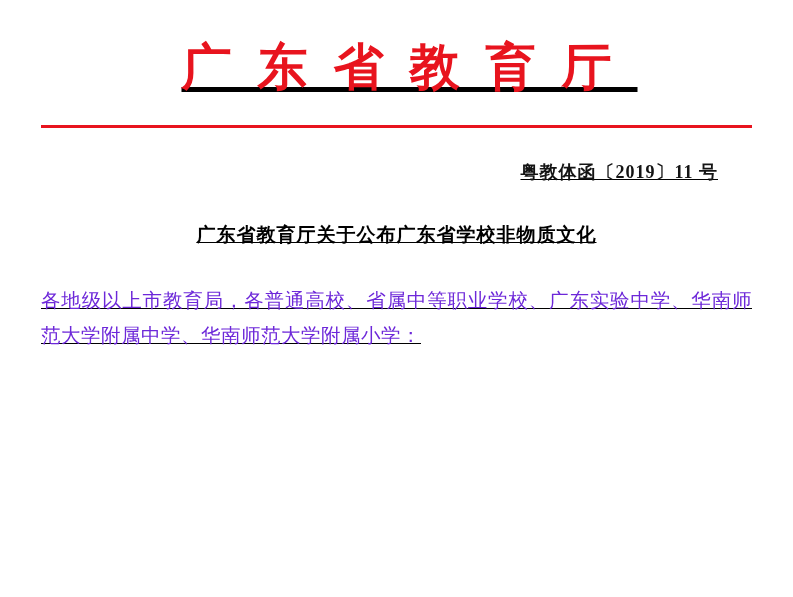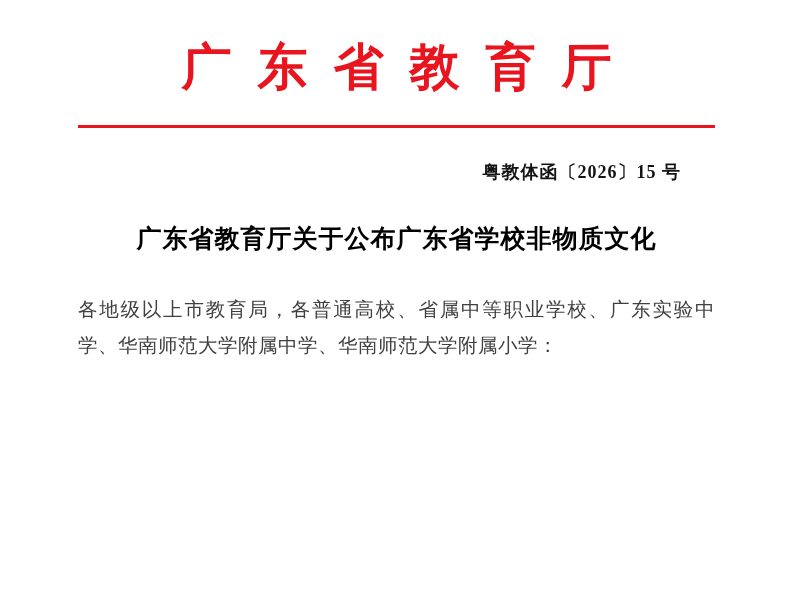--- a/index.html
+++ b/index.html
@@ -12,21 +12,22 @@
     background: #ffffff;
     font-family: "Liberation Serif", "DejaVu Serif", serif;
     overflow: hidden;
   }
   .page {
     position: relative;
     width: 793px;
     height: 499px;
     background: #ffffff;
     box-sizing: border-box;
-    padding: 0 78px;
+    padding: 0 41px;
+    text-decoration: underline;
   }
   .letterhead {
     text-align: center;
     padding-top: 36px;
   }
   .letterhead-title {
     color: #e8141e;
     font-family: "DejaVu Serif", "Liberation Serif", serif;
     font-size: 50px;
     font-weight: bold;
@@ -46,33 +47,33 @@
     text-align: right;
     font-size: 18px;
     font-weight: bold;
     color: #141414;
     letter-spacing: 1px;
     padding-right: 34px;
   }
   .doc-title {
     margin-top: 36px;
     text-align: center;
-    font-size: 25px;
+    font-size: 19px;
     font-weight: bold;
     color: #000000;
     line-height: 1.55;
     letter-spacing: 1px;
   }
   .doc-title .line {
     display: block;
   }
   .body-text {
     margin-top: 34px;
     font-size: 19.5px;
-    color: #404040;
+    color: #6d28d9;
     line-height: 1.82;
     letter-spacing: 0.5px;
     text-align: justify;
   }
   .body-text p {
     margin: 0;
   }
   .body-text p.indent {
     text-indent: 2em;
   }
@@ -80,21 +81,21 @@
 </head>
 <body>
 
 <div class="page">
 
   <div class="letterhead">
     <div class="letterhead-title">广东省教育厅</div>
     <div class="red-rule"></div>
   </div>
 
-  <div class="doc-number">粤教体函〔2026〕15 号</div>
+  <div class="doc-number">粤教体函〔2019〕11 号</div>
 
   <div class="doc-title">
     <span class="line">广东省教育厅关于公布广东省学校非物质文化</span>
   </div>
 
   <div class="body-text">
     <p>各地级以上市教育局，各普通高校、省属中等职业学校、广东实验中学、华南师范大学附属中学、华南师范大学附属小学：</p>
   </div>
 
 </div>

